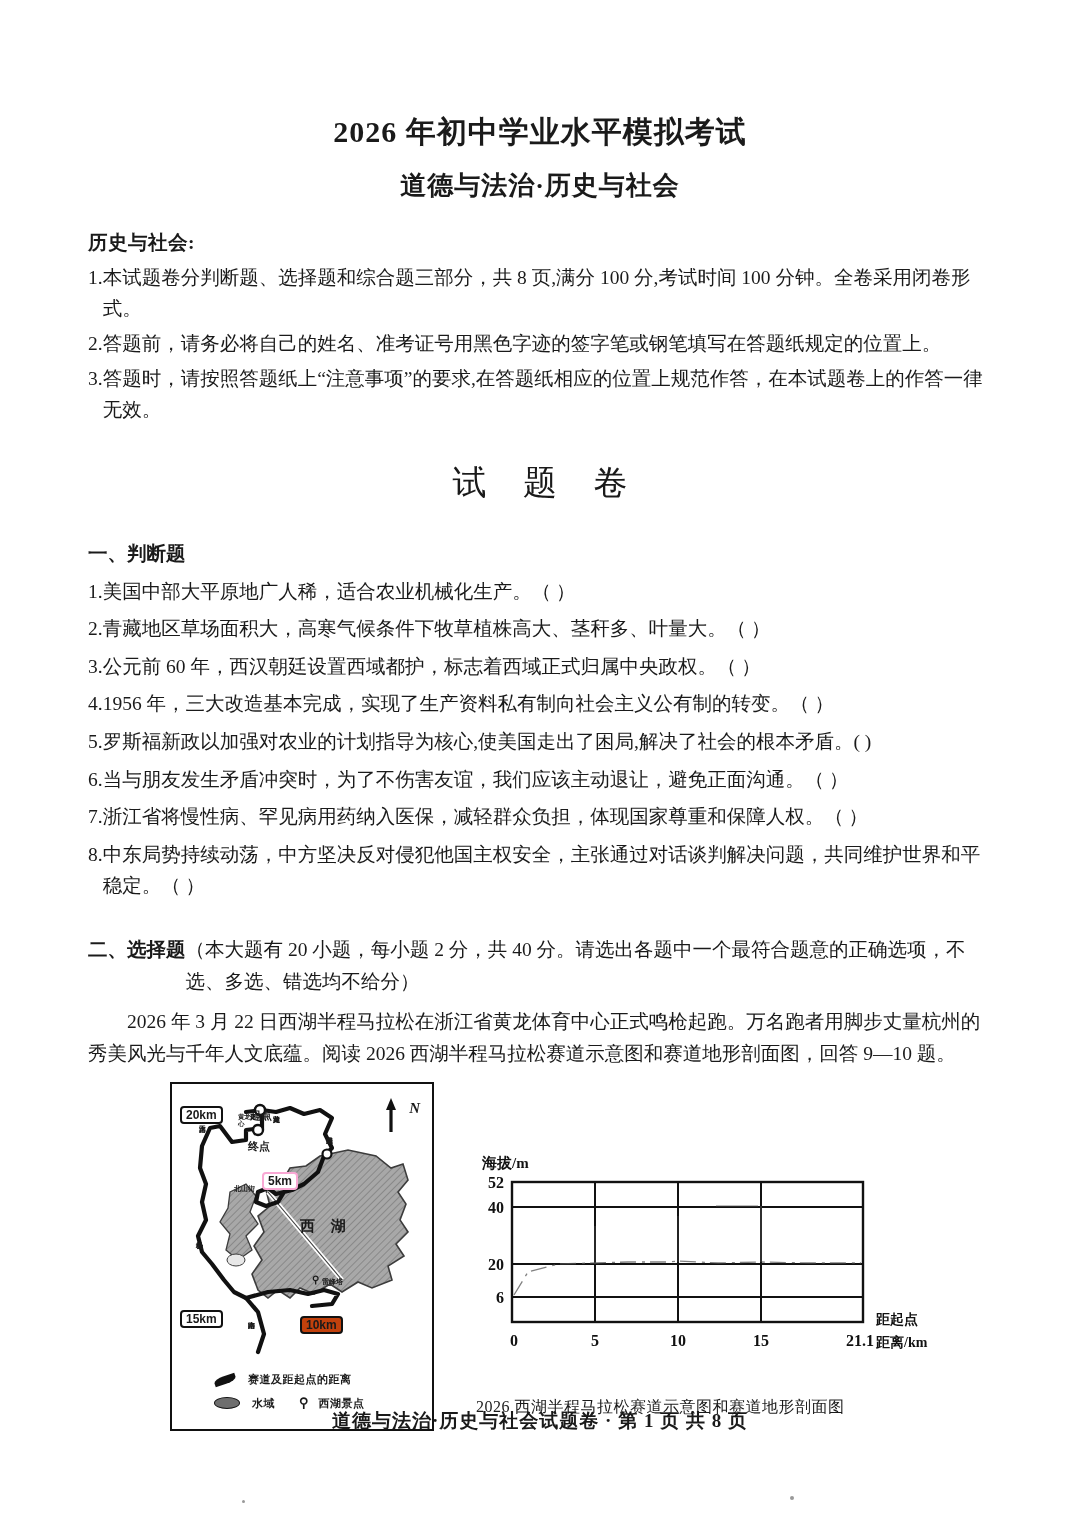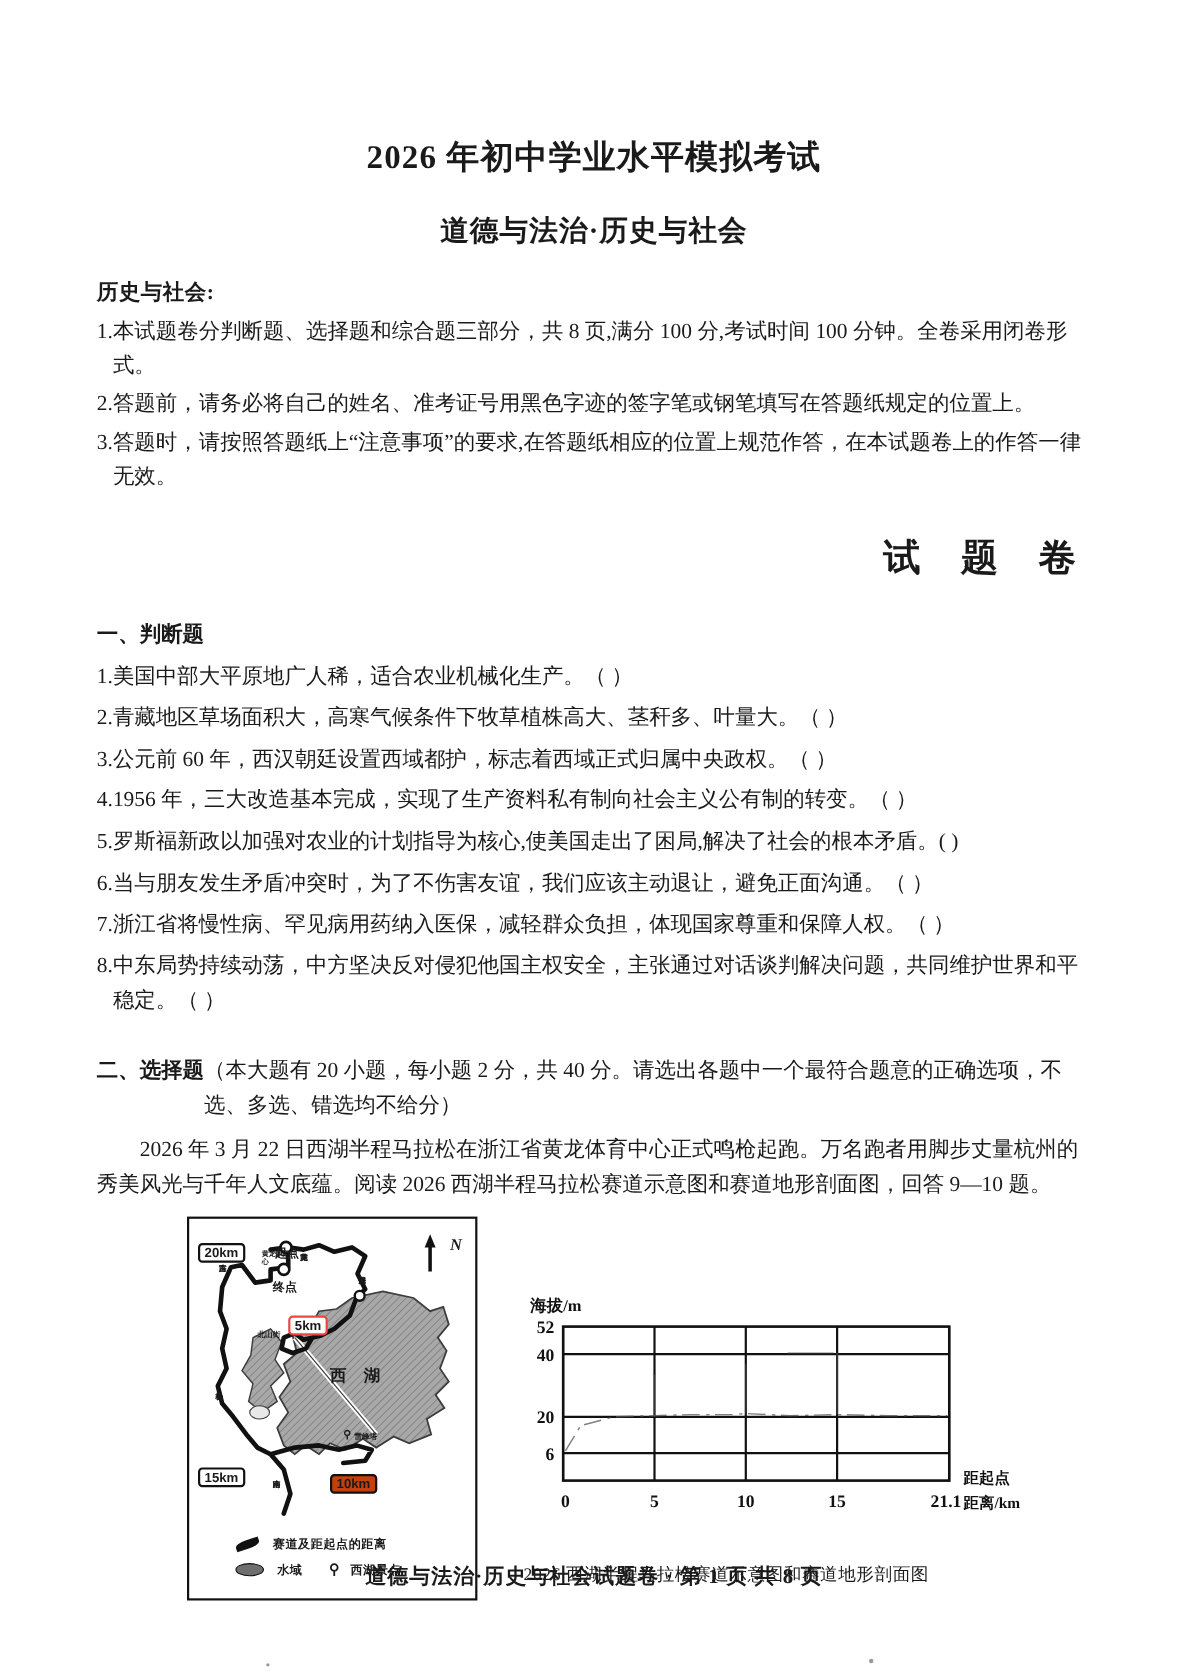--- a/index.html
+++ b/index.html
@@ -22,21 +22,21 @@
     box-sizing: border-box;
     padding: 0 88px;
   }
 
   
   .exam-title {
     text-align: center;
     font-size: 30px;
     font-weight: bold;
     letter-spacing: 1px;
-    margin: 16px;
+    margin: 4px;
     padding-top: 110px;
     line-height: 1.2;
   }
   .exam-subtitle {
     text-align: center;
     font-size: 26px;
     font-weight: bold;
     letter-spacing: 1px;
     margin: 0;
     padding-top: 16px;
@@ -61,23 +61,23 @@
     flex: 0 0 auto;
     white-space: nowrap;
   }
   .notice-text {
     flex: 1 1 auto;
     text-indent: 0;
   }
 
   
   .paper-banner {
-    text-align: right;
+    text-align: center;
     font-size: 34px;
-    font-weight: bold;
+    font-weight: normal;
     letter-spacing: 14px;
     margin: 34px 0 0 0;
     padding-left: 14px;
   }
 
   
   .section {
     margin-top: 32px;
     font-size: 19.5px;
     line-height: 1.64;
@@ -284,21 +284,21 @@
         </g>
       </svg>
 
       <div style="position:absolute;top:24px;left:78px;font-size:11px;font-weight:bold;">起点</div>
       <div style="position:absolute;top:55px;left:76px;font-size:11px;font-weight:bold;">终点</div>
       <div style="position:absolute;top:30px;left:66px;width:30px;font-size:6.5px;line-height:1.05;font-weight:bold;letter-spacing:-0.5px;">黄龙体育中心</div>
       <div style="position:absolute;top:133px;left:128px;font-size:15px;font-weight:bold;letter-spacing:6px;">西 湖</div>
       <div style="position:absolute;top:16px;right:12px;font-size:15px;font-weight:bold;font-style:italic;">N</div>
 
       <div style="position:absolute;top:22px;left:8px;border:2px solid #111;border-radius:4px;background:#fff;padding:0px 4px;font-size:12px;font-weight:bold;font-family:'Liberation Sans',sans-serif;">20km</div>
-      <div style="position:absolute;top:88px;left:90px;border:2px solid #ef4444;border-radius:4px;background:#fff;padding:0px 4px;font-size:12px;font-weight:bold;font-family:'Liberation Sans',sans-serif;">5km</div>
+      <div style="position:absolute;top:88px;left:90px;border:2px solid #f9a8d4;border-radius:4px;background:#fff;padding:0px 4px;font-size:12px;font-weight:bold;font-family:'Liberation Sans',sans-serif;">5km</div>
       <div style="position:absolute;top:226px;left:8px;border:2px solid #111;border-radius:4px;background:#fff;padding:0px 4px;font-size:12px;font-weight:bold;font-family:'Liberation Sans',sans-serif;">15km</div>
       <div style="position:absolute;top:232px;left:128px;border:2px solid #111;border-radius:4px;background:#c2410c;padding:0px 4px;font-size:12px;font-weight:bold;font-family:'Liberation Sans',sans-serif;">10km</div>
 
       <div style="position:absolute;top:36px;left:25px;font-size:7px;font-weight:bold;writing-mode:vertical-rl;letter-spacing:0px;">玉古路</div>
       <div style="position:absolute;top:26px;left:99px;font-size:7px;font-weight:bold;writing-mode:vertical-rl;">黄龙路</div>
       <div style="position:absolute;top:47px;left:152px;font-size:7px;font-weight:bold;writing-mode:vertical-rl;">保俶路</div>
       <div style="position:absolute;top:100px;left:62px;font-size:7px;font-weight:bold;">北山街</div>
       <div style="position:absolute;top:152px;left:22px;font-size:7px;font-weight:bold;writing-mode:vertical-rl;">杨公堤</div>
       <div style="position:absolute;top:232px;left:74px;font-size:7px;font-weight:bold;writing-mode:vertical-rl;">南山路</div>
       <div style="position:absolute;top:193px;left:150px;font-size:7px;font-weight:bold;">雷峰塔</div>

